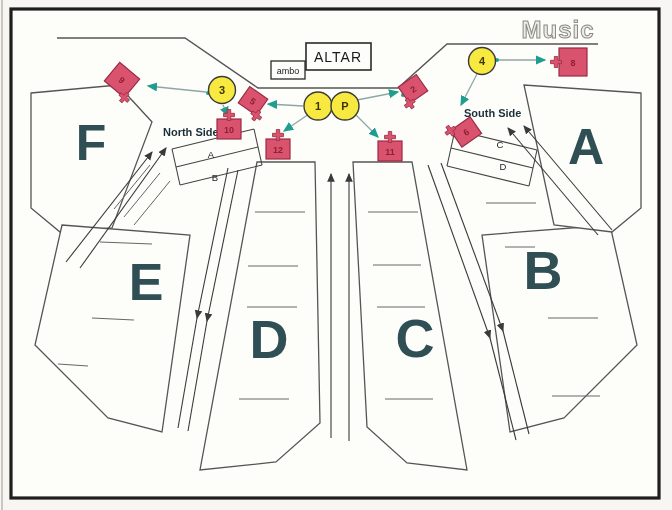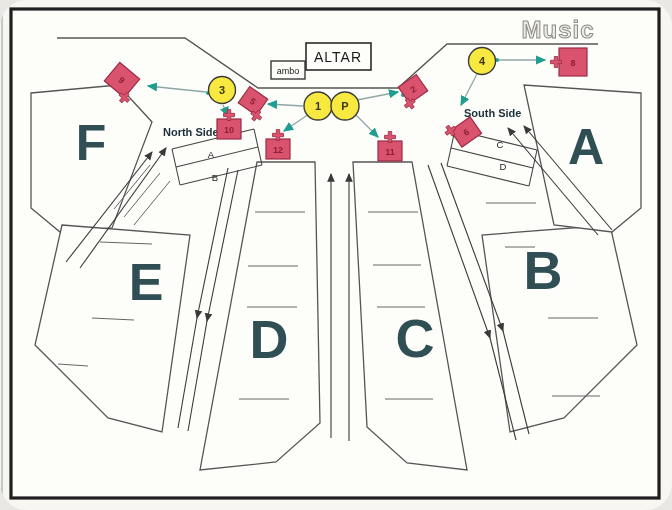--- a/index.html
+++ b/index.html
@@ -1,18 +1,18 @@
 <!DOCTYPE html>
 <html><head>
 <meta charset="utf-8">
 <style>
   html,body{margin:0;padding:0;background:#e9e8e4;}
   .page{
     width:672px;height:510px;position:relative;background:#f7f6f2;
-    font-family:"Liberation Sans", sans-serif;overflow:hidden;border-radius:27px;
+    font-family:"Liberation Sans", sans-serif;overflow:hidden;
   }
   svg{display:block}
   text{font-family:"Liberation Sans", sans-serif;}
   .section-letter{font-weight:bold;fill:#2f4f55;}
   .side-label{font-weight:bold;fill:#1b2f38;}
   .row-label{fill:#222;}
   .station-num{font-weight:bold;fill:#8f1f33;}
   .circle-num{font-weight:bold;fill:#403500;}
   .music{font-weight:bold;fill:#edebe3;stroke:#8b8b86;stroke-width:1;letter-spacing:1px;}
   .altar-t{fill:#1a1a1a;letter-spacing:1px;}

